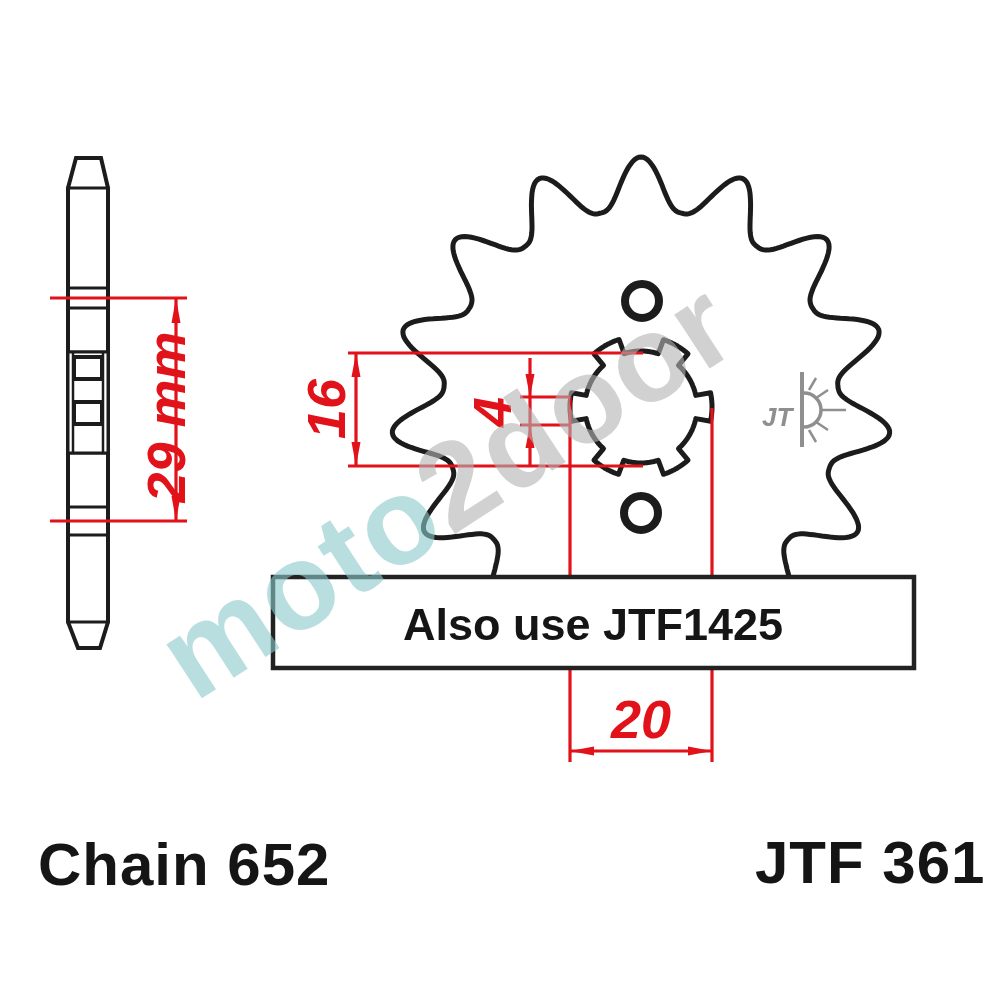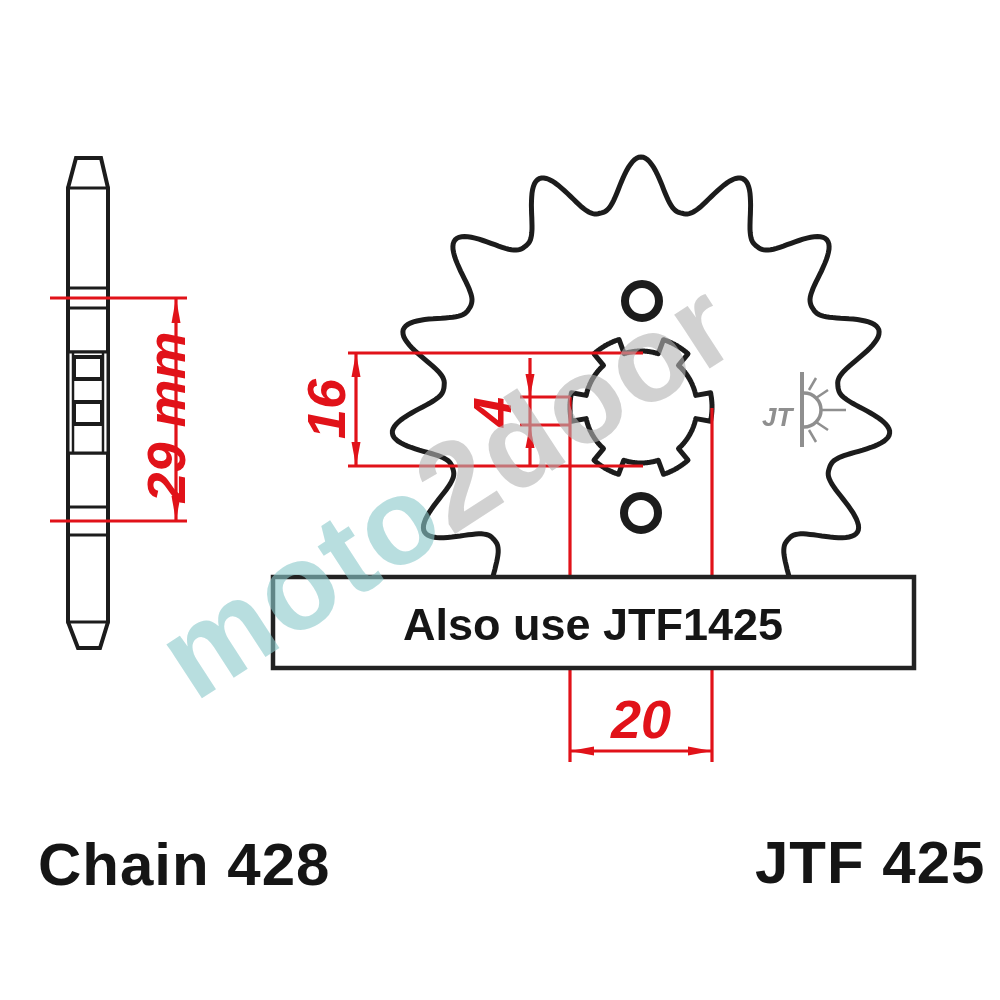--- a/index.html
+++ b/index.html
@@ -103,18 +103,18 @@
     <polygon class="redfill" points="712,751 688,746.5 688,755.5"></polygon>
     <text class="dim" x="641" y="738" text-anchor="middle">20</text>
   </g>
 
   <g>
     <rect x="273" y="577" width="641" height="91" fill="#ffffff" stroke="#222222" stroke-width="4.5"></rect>
     <text x="593" y="640" text-anchor="middle" class="boxtext">Also use JTF1425</text>
   </g>
 </svg>
 
-<div class="corner-label" style="left:38px;top:830px;">Chain 428</div>
-<div class="corner-label" style="left:755px;top:828px;">JTF 425</div>
+<div class="corner-label" style="left:38px;top:830px;">Chain 652</div>
+<div class="corner-label" style="left:755px;top:828px;">JTF 361</div>
 
 <div id="watermark"><span class="wm1">moto</span><span class="wm2">2door</span></div>
 
 </div>
 
 </body></html>

